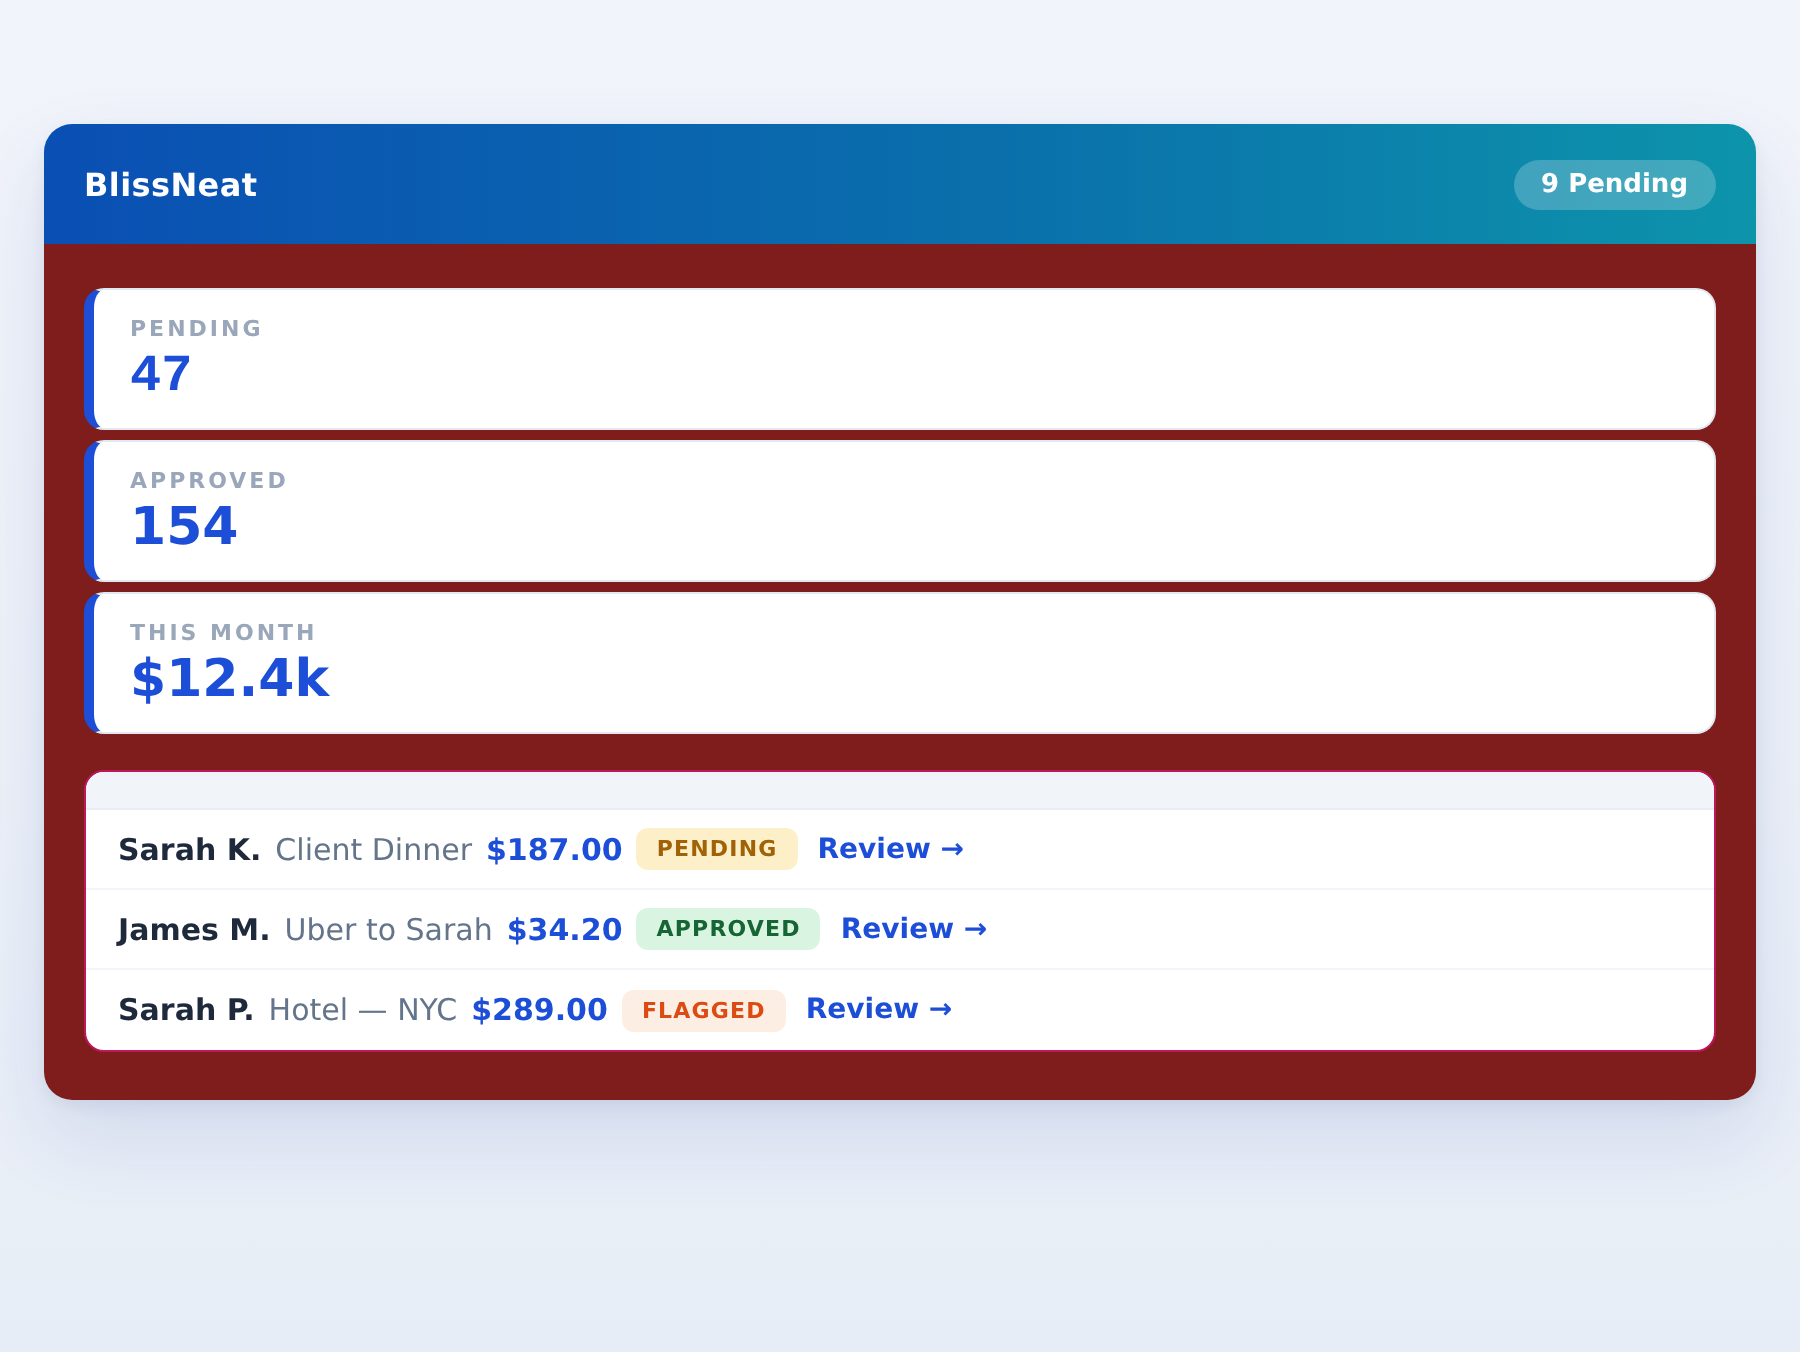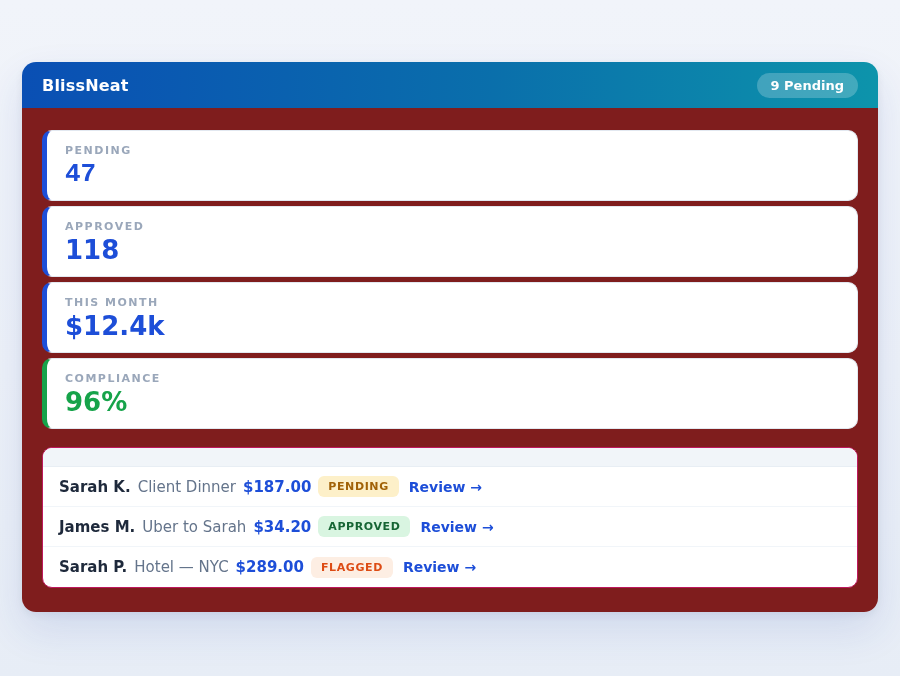--- a/index.html
+++ b/index.html
@@ -12,21 +12,21 @@
   .app-card {
     position: absolute;
     left: 22px; top: 62px;
     width: 856px;
     border-radius: 14px;
     box-shadow: 0 18px 40px rgba(30, 64, 175, 0.12), 0 3px 8px rgba(15, 23, 42, 0.06);
     background: #f8fafc;
     overflow: hidden;
   }
   .app-header {
-    height: 46px;
+    height: 60px;
     background: linear-gradient(90deg, #0a4fb4 0%, #0a6fab 55%, #0d94ab 100%);
     display: flex;
     align-items: center;
     justify-content: space-between;
     padding: 12px 20px;
     gap: 21px;
   }
   .app-title {
     color: #ffffff;
     font-size: 16px;
@@ -128,29 +128,25 @@
 
   <div class="app-body">
 
     <div class="stats">
         <div class="stat-card" style="border-left-color: rgb(29, 78, 216);">
     <div class="stat-label">PENDING</div>
     <div class="stat-value" style="color: rgb(29, 78, 216); font-family: Liberation Mono, monospace;">47</div>
   </div>
         <div class="stat-card" style="border-left-color: rgb(29, 78, 216);">
     <div class="stat-label">APPROVED</div>
-    <div class="stat-value" style="color: rgb(29, 78, 216);">118</div>
+    <div class="stat-value" style="color: rgb(29, 78, 216);">154</div>
   </div>
         <div class="stat-card" style="border-left-color: rgb(29, 78, 216);">
     <div class="stat-label">THIS MONTH</div>
     <div class="stat-value" style="color: rgb(29, 78, 216);">$12.4k</div>
-  </div>
-        <div class="stat-card" style="border-left-color: rgb(22, 163, 74);">
-    <div class="stat-label">COMPLIANCE</div>
-    <div class="stat-value" style="color: rgb(22, 163, 74);">96%</div>
   </div>
       </div>
 
     <div class="table-card">
       <div class="table-head"><span class="col-label"></span><span class="col-label"></span><span class="col-label"></span><span class="col-label"></span><span class="col-label"></span></div>
       <div id="table-body">
           <div class="table-row">
     <span class="cell-employee">Sarah K.</span>
     <span class="cell-merchant">Client Dinner</span>
     <span class="cell-amount">$187.00</span>

